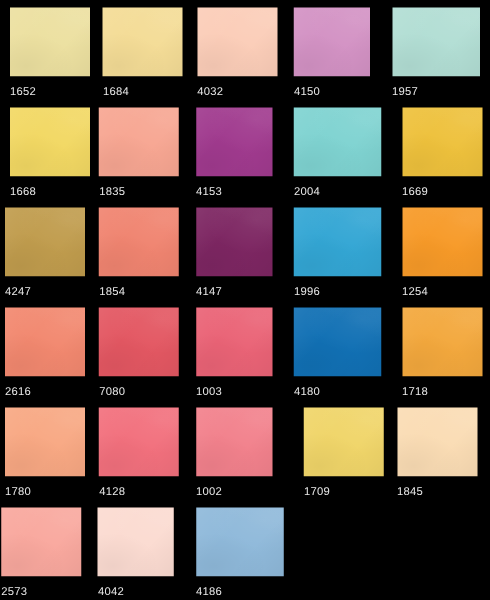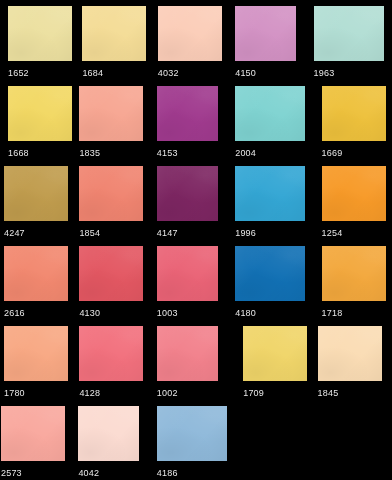--- a/index.html
+++ b/index.html
@@ -93,21 +93,21 @@
     <div class="swatch-cell col-3">
       <div class="swatch-chip" style="background-color: rgb(251, 205, 184);"></div>
       <div class="swatch-label" style="color: rgb(232, 232, 232);">4032</div>
     </div>
     <div class="swatch-cell col-4">
       <div class="swatch-chip" style="background-color: rgb(211, 146, 196);"></div>
       <div class="swatch-label" style="color: rgb(232, 232, 232);">4150</div>
     </div>
     <div class="swatch-cell col-5">
       <div class="swatch-chip" style="background-color: rgb(178, 222, 212);"></div>
-      <div class="swatch-label" style="color: rgb(232, 232, 232);">1963</div>
+      <div class="swatch-label" style="color: rgb(232, 232, 232);">1957</div>
     </div>
     <div class="swatch-cell col-1">
       <div class="swatch-chip" style="background-color: rgb(242, 216, 99);"></div>
       <div class="swatch-label" style="color: rgb(232, 232, 232);">1668</div>
     </div>
     <div class="swatch-cell col-3">
       <div class="swatch-chip" style="background-color: rgb(247, 166, 146);"></div>
       <div class="swatch-label" style="color: rgb(232, 232, 232);">1835</div>
     </div>
     <div class="swatch-cell col-4">
@@ -141,21 +141,21 @@
     <div class="swatch-cell col-1">
       <div class="swatch-chip" style="background-color: rgb(247, 154, 40);"></div>
       <div class="swatch-label" style="color: rgb(232, 232, 232);">1254</div>
     </div>
     <div class="swatch-cell col-2">
       <div class="swatch-chip" style="background-color: rgb(242, 136, 111);"></div>
       <div class="swatch-label" style="color: rgb(232, 232, 232);">2616</div>
     </div>
     <div class="swatch-cell col-3">
       <div class="swatch-chip" style="background-color: rgb(227, 87, 98);"></div>
-      <div class="swatch-label" style="color: rgb(232, 232, 232);">4130</div>
+      <div class="swatch-label" style="color: rgb(232, 232, 232);">7080</div>
     </div>
     <div class="swatch-cell col-4">
       <div class="swatch-chip" style="background-color: rgb(234, 99, 118);"></div>
       <div class="swatch-label" style="color: rgb(232, 232, 232);">1003</div>
     </div>
     <div class="swatch-cell col-5">
       <div class="swatch-chip" style="background-color: rgb(17, 112, 180);"></div>
       <div class="swatch-label" style="color: rgb(232, 232, 232);">4180</div>
     </div>
     <div class="swatch-cell col-1">

